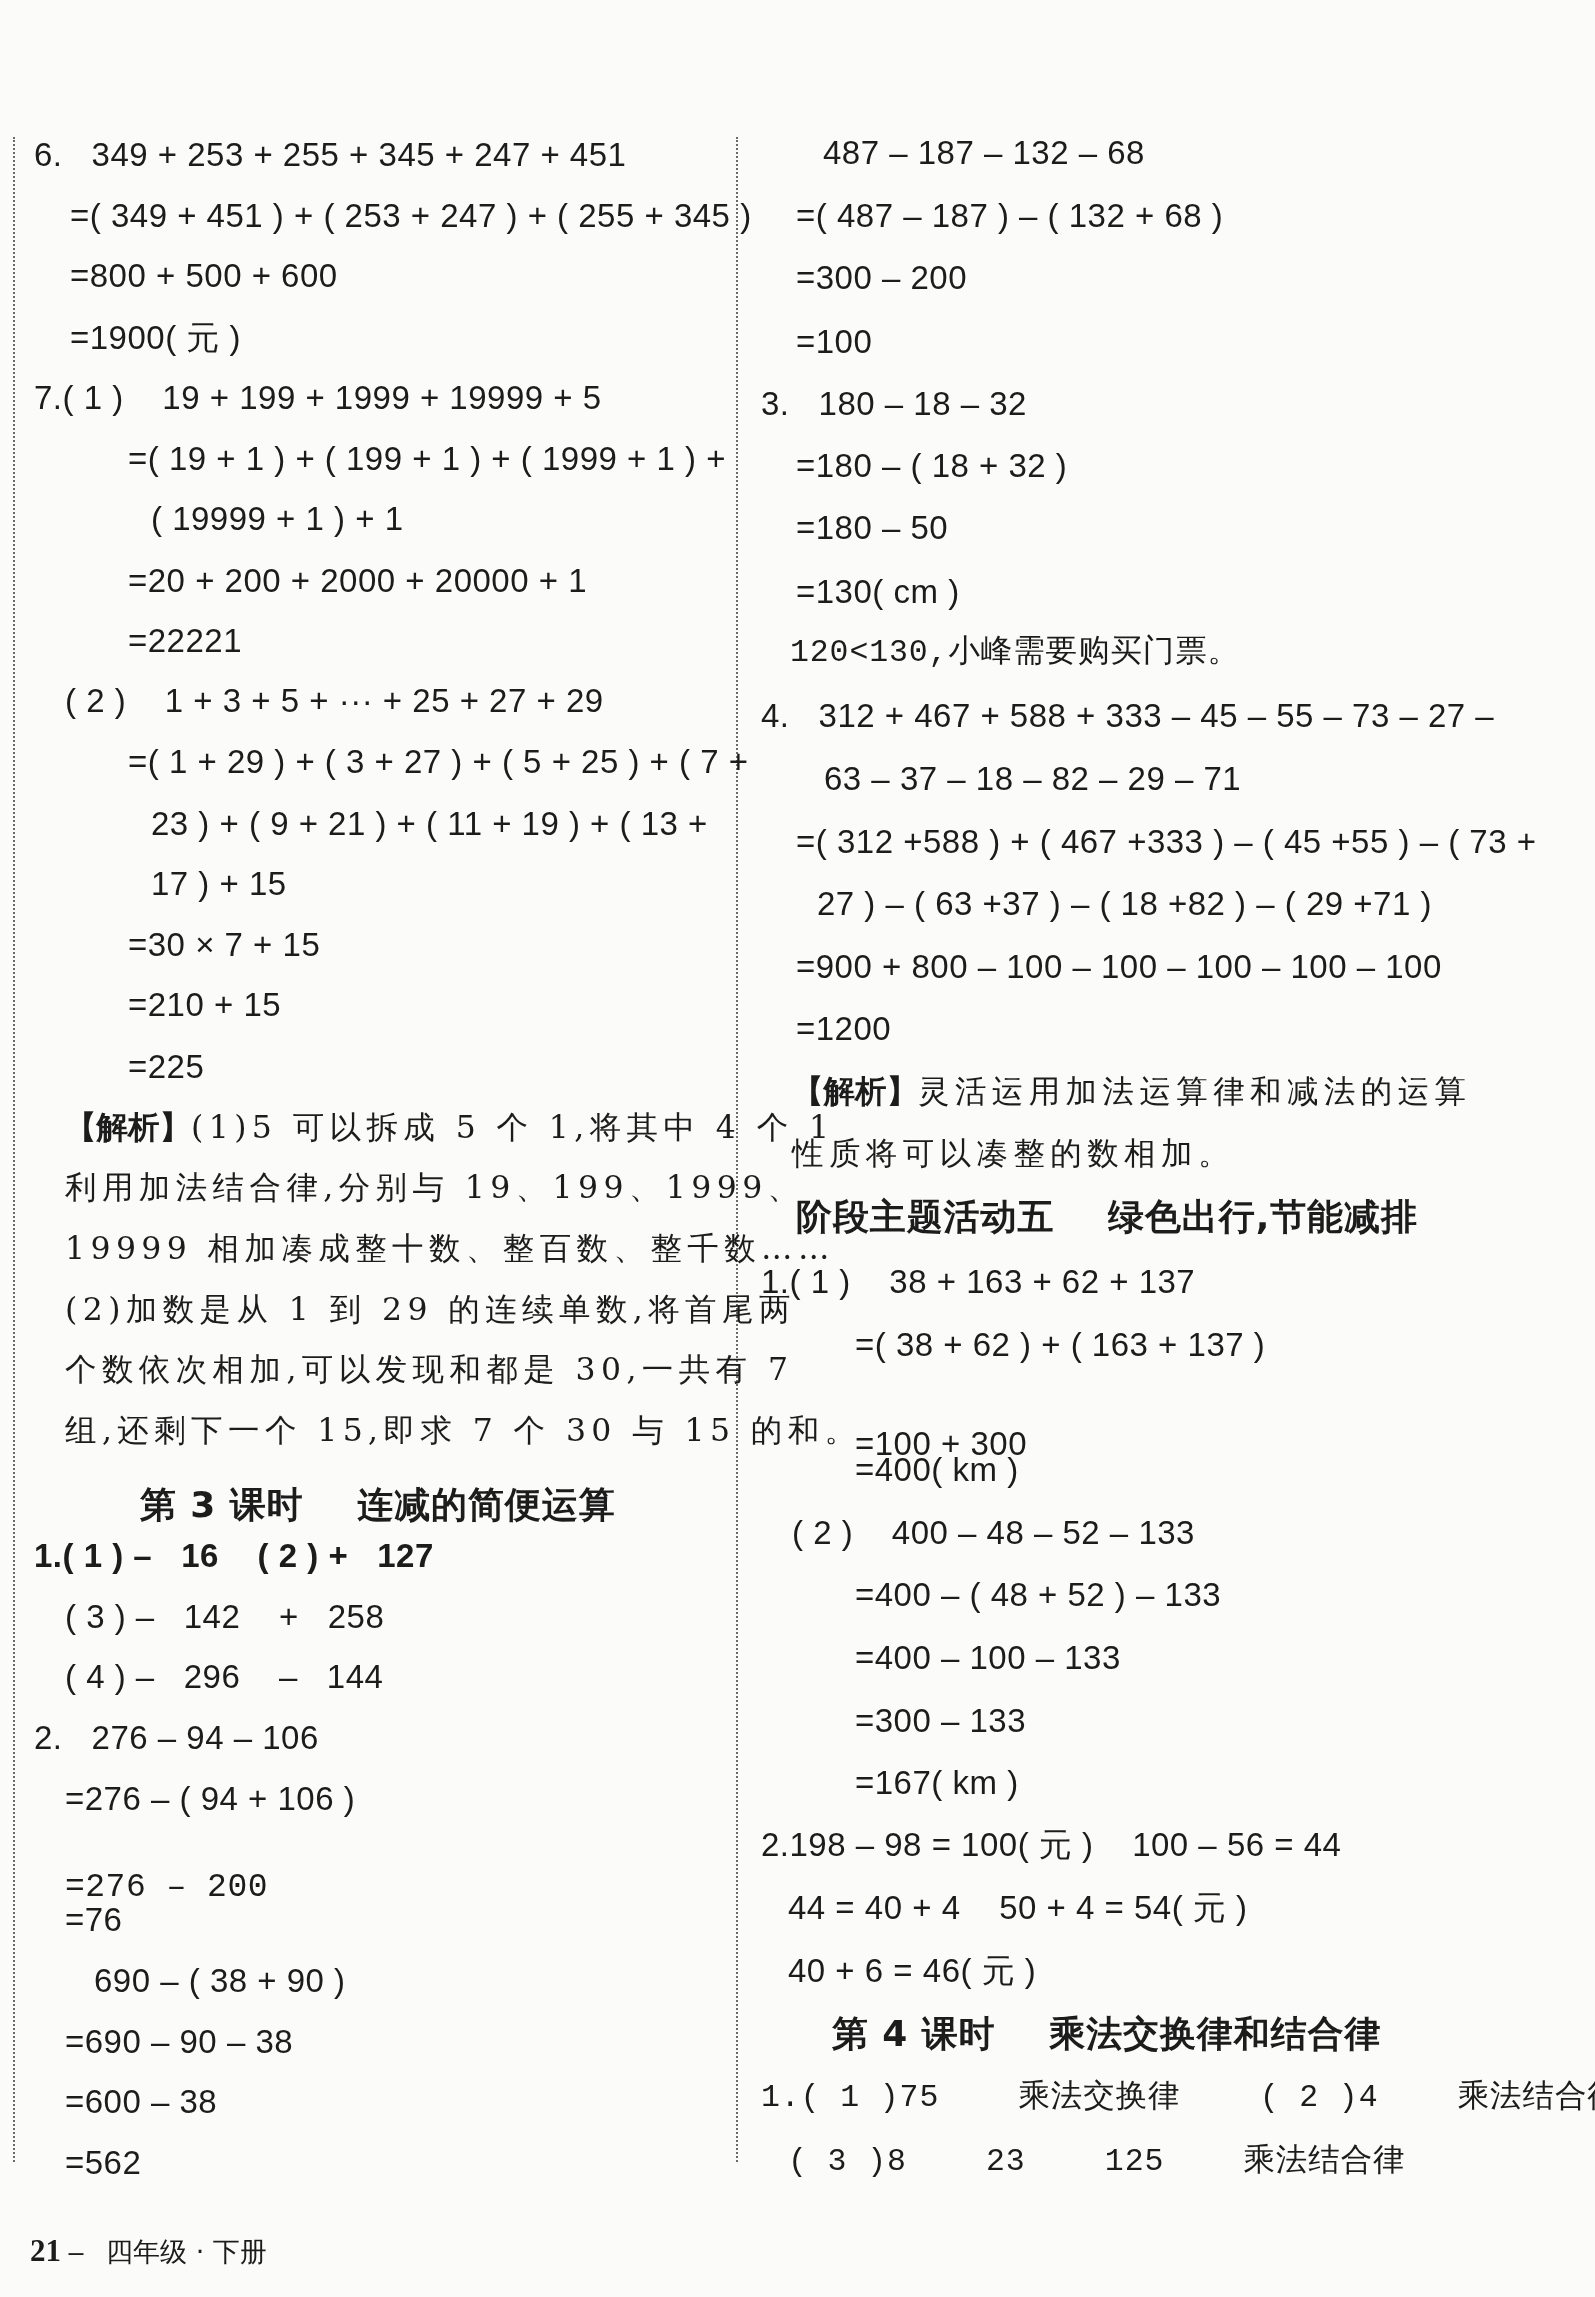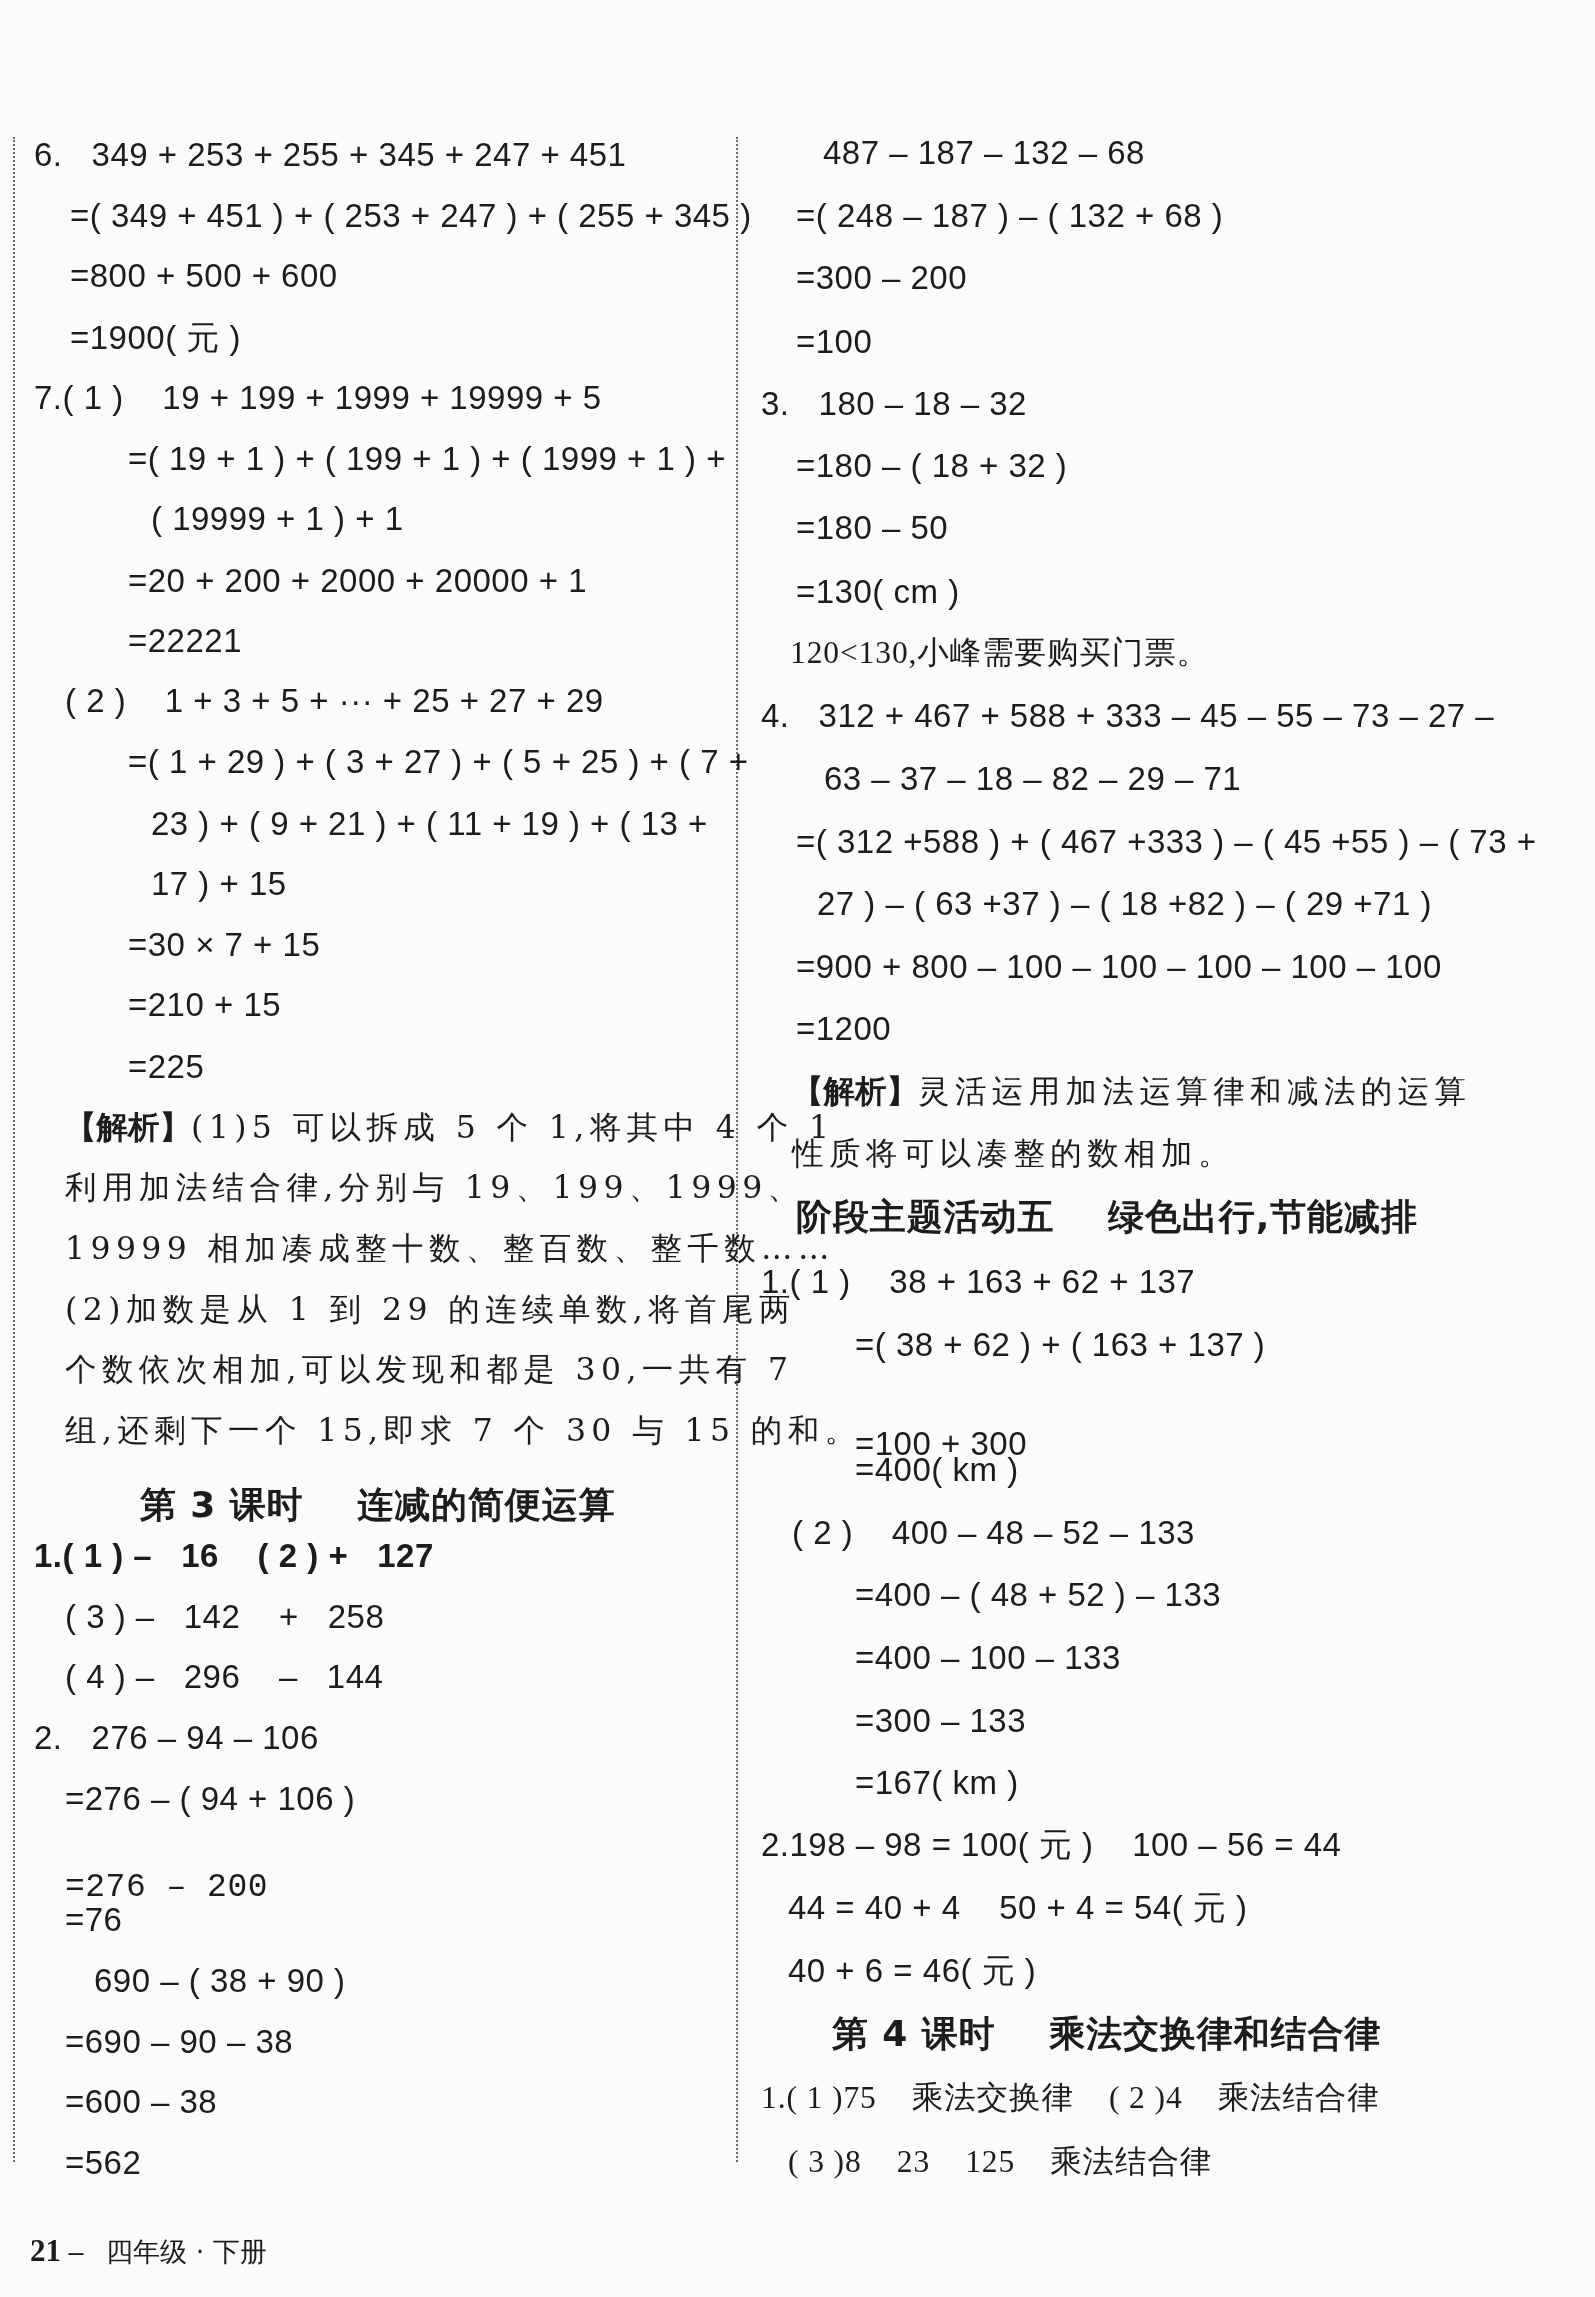--- a/index.html
+++ b/index.html
@@ -13,21 +13,21 @@
     position:absolute; width:0;
     border-left:2.7px dotted #6a6a6a;
   }
   .line {
     position:absolute; white-space:pre;
     font-size:33px; line-height:40px; height:40px;
     transform:translateY(-20px);
     letter-spacing:0.5px;
   }
   .line.cjk { font-family:"DejaVu Serif","Liberation Serif",serif; font-size:31.5px; letter-spacing:5.4px; }
-  .line.cjk-sans { font-family:Liberation Serif, serif; font-size:31.5px; letter-spacing:0.9px; }
+  .line.cjk-sans { font-family:Liberation Mono, monospace; font-size:31.5px; letter-spacing:0.9px; }
   .heading {
     position:absolute; white-space:pre;
     font-family:"DejaVu Sans","Liberation Sans",sans-serif;
     font-weight:bold; font-size:36px; line-height:43px; height:43px;
     transform:translateY(-21.6px); letter-spacing:0.9px;
   }
   .tag { font-family:"DejaVu Sans",sans-serif; font-weight:bold; letter-spacing:0; }
   .footer {
     position:absolute; left:0; top:2203px; white-space:pre;
     font-size:27px; line-height:32px;
@@ -73,21 +73,21 @@
       <div class="line" style="left: 65px; top: 1799px;">=276 – ( 94 + 106 )</div>
       <div class="line" style="left: 65px; top: 1888px; font-family: Liberation Mono, monospace;">=276 – 200</div>
       <div class="line" style="left: 65px; top: 1920px;">=76</div>
       <div class="line" style="left: 94px; top: 1981px;">690 – ( 38 + 90 )</div>
       <div class="line" style="left: 65px; top: 2042px;">=690 – 90 – 38</div>
       <div class="line" style="left: 65px; top: 2102px;">=600 – 38</div>
       <div class="line" style="left: 65px; top: 2163px;">=562</div>
     </div>
   <div id="right-col">
       <div class="line" style="left: 823px; top: 153px;">487 – 187 – 132 – 68</div>
-      <div class="line" style="left: 796px; top: 216px;">=( 248 – 187 ) – ( 132 + 68 )</div>
+      <div class="line" style="left: 796px; top: 216px;">=( 487 – 187 ) – ( 132 + 68 )</div>
       <div class="line" style="left: 796px; top: 278px;">=300 – 200</div>
       <div class="line" style="left: 796px; top: 342px;">=100</div>
       <div class="line" style="left: 761px; top: 404px;">3.   180 – 18 – 32</div>
       <div class="line" style="left: 796px; top: 466px;">=180 – ( 18 + 32 )</div>
       <div class="line" style="left: 796px; top: 528px;">=180 – 50</div>
       <div class="line" style="left: 796px; top: 592px;">=130( cm )</div>
       <div class="line cjk-sans" style="left: 790px; top: 653px;">120&lt;130,小峰需要购买门票。</div>
       <div class="line" style="left: 761px; top: 716px;">4.   312 + 467 + 588 + 333 – 45 – 55 – 73 – 27 –</div>
       <div class="line" style="left: 824px; top: 779px;">63 – 37 – 18 – 82 – 29 – 71</div>
       <div class="line" style="left: 796px; top: 842px;">=( 312 +588 ) + ( 467 +333 ) – ( 45 +55 ) – ( 73 +</div>

